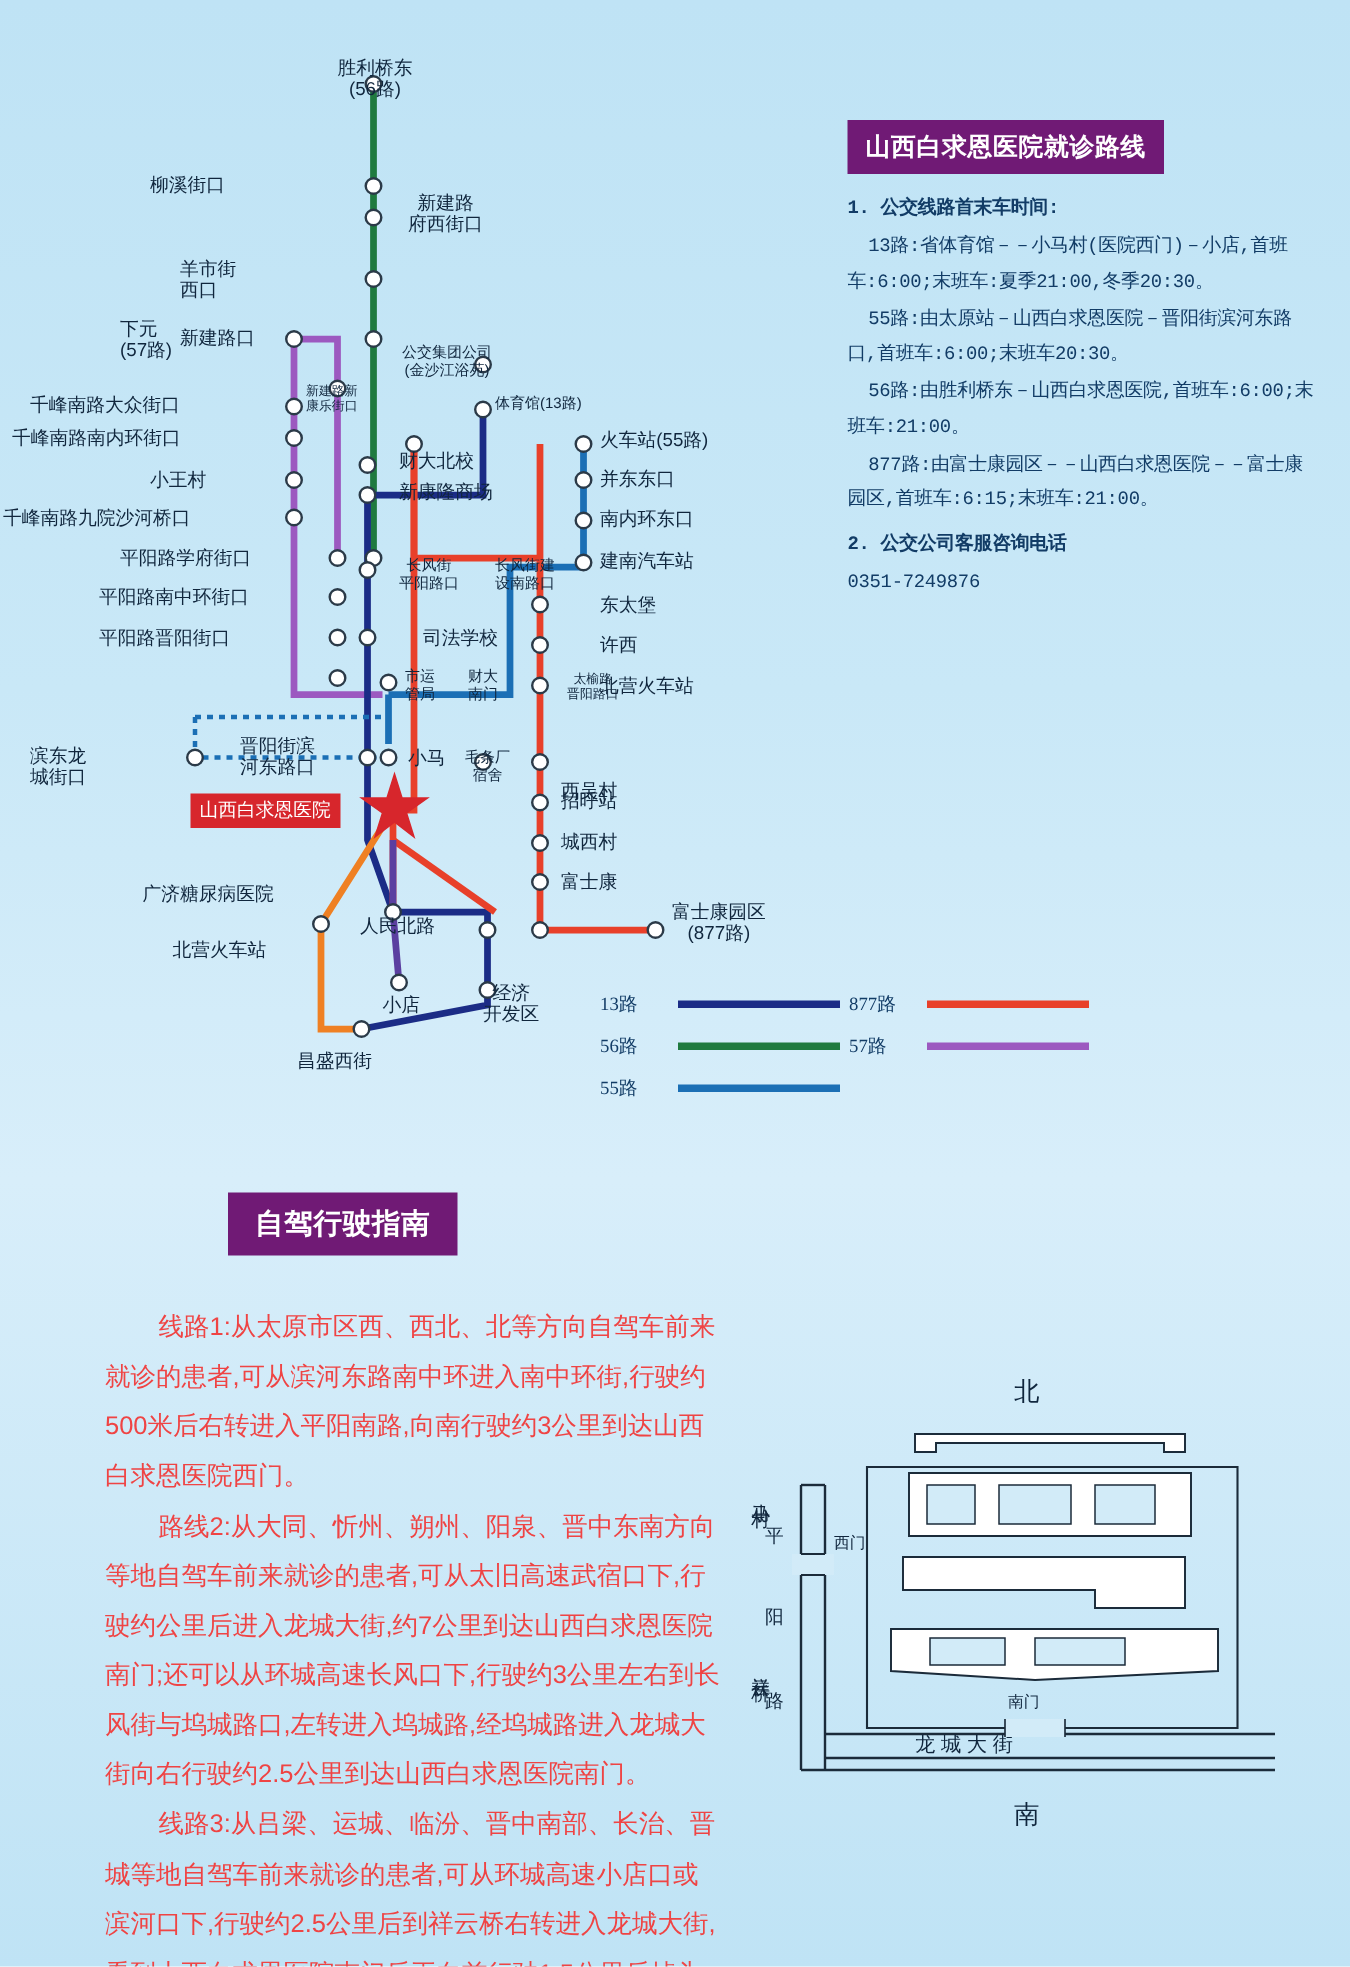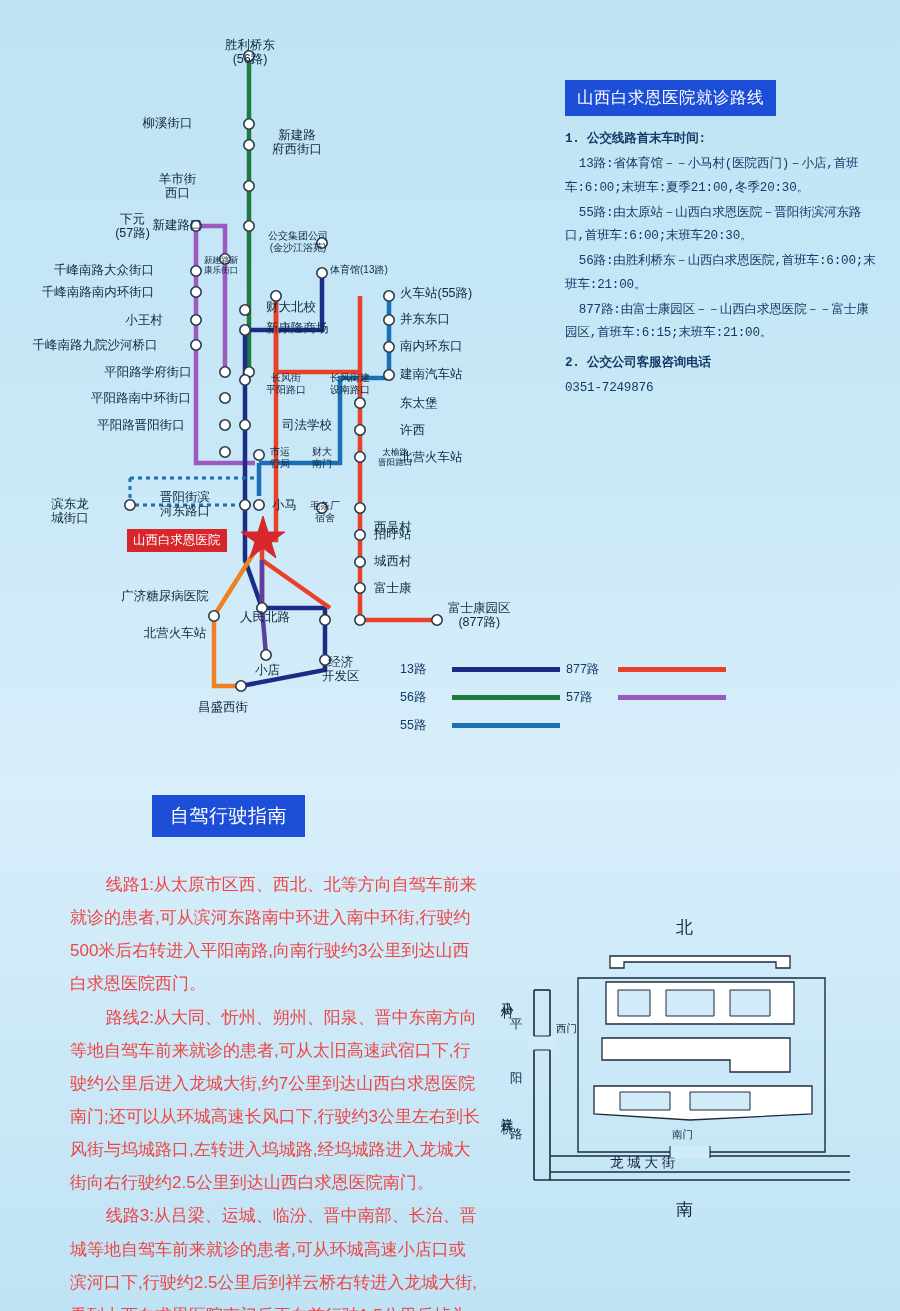--- a/index.html
+++ b/index.html
@@ -10,48 +10,48 @@
     font-family: "Liberation Sans", sans-serif;
     color:#123;
     position:relative;
     overflow:hidden;
   }
   .page { position:absolute; inset:0; }
 
   
   #info-panel { position:absolute; left:565px; top:80px; width:312px; }
   .panel-title {
-    background:#1d4ed8; color:#fff; font-weight:normal; font-size:16.5px;
+    background:#701a75; color:#fff; font-weight:bold; font-size:16.5px;
     padding:7px 12px; display:inline-block; letter-spacing:.5px;
   }
   .info-body { margin-top:12px; font-size:12.6px; line-height:1.85; color:#123c66; }
   .info-body .h { color:#123c66; font-weight:bold; }
   .info-body p { margin:0 0 2px 0; text-indent:1.1em; }
   .info-body p.noind { text-indent:0; }
   .mono { font-family:"Liberation Mono", monospace; letter-spacing:-.2px; }
 
   
   #map { position:absolute; left:0; top:0; width:565px; height:760px; }
   #map svg { position:absolute; left:0; top:0; }
   .lbl {
     position:absolute; font-size:12.5px; color:#10263d; white-space:nowrap;
     line-height:1.15; font-family:"Liberation Sans", sans-serif;text-align:center;
   }
-  .lbl.r { text-align:center; }
+  .lbl.r { text-align:left; }
   .lbl.c { text-align:center; }
   .lbl.sm { font-size:10px; }
   .lbl.xs { font-size:8.6px; }
   .hospital {
     position:absolute; background:#d7262c; color:#fff; font-size:12.5px;
     padding:3px 6px; white-space:nowrap; font-weight:normal;
   }
 
   
   #legend { position:absolute; left:400px; top:655px; width:340px; font-size:12.5px; color:#123c66; }
-  .lg-row { display:flex; align-items:center; height:28px; }
+  .lg-row { display:flex; align-items:center; height:28px;font-family:Liberation Serif, serif; }
   .lg-item { display:flex; align-items:center; width:166px; }
   .lg-name { width:52px; white-space:nowrap; }
   .lg-bar { height:5px; width:108px; }
 
   
   #drive-title { position:absolute; left:152px; top:795px; }
   #drive-title .panel-title { font-size:19px; padding:8px 18px; }
   #drive-body {
     position:absolute; left:70px; top:868px; width:410px;
     font-size:17px; line-height:1.95; color:#ef4444;

